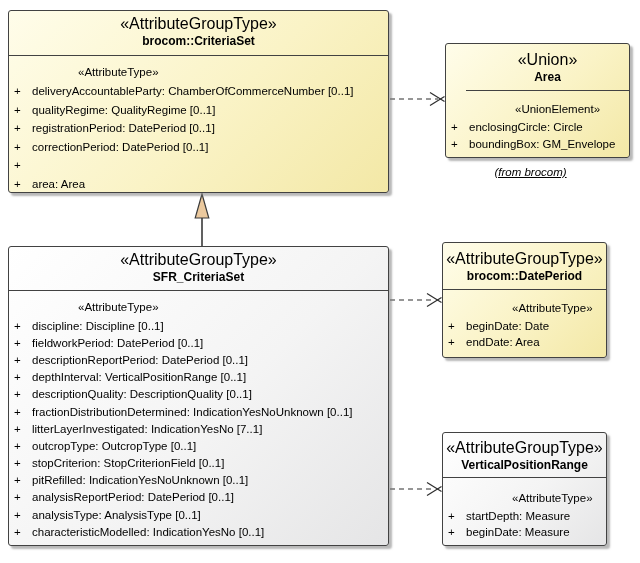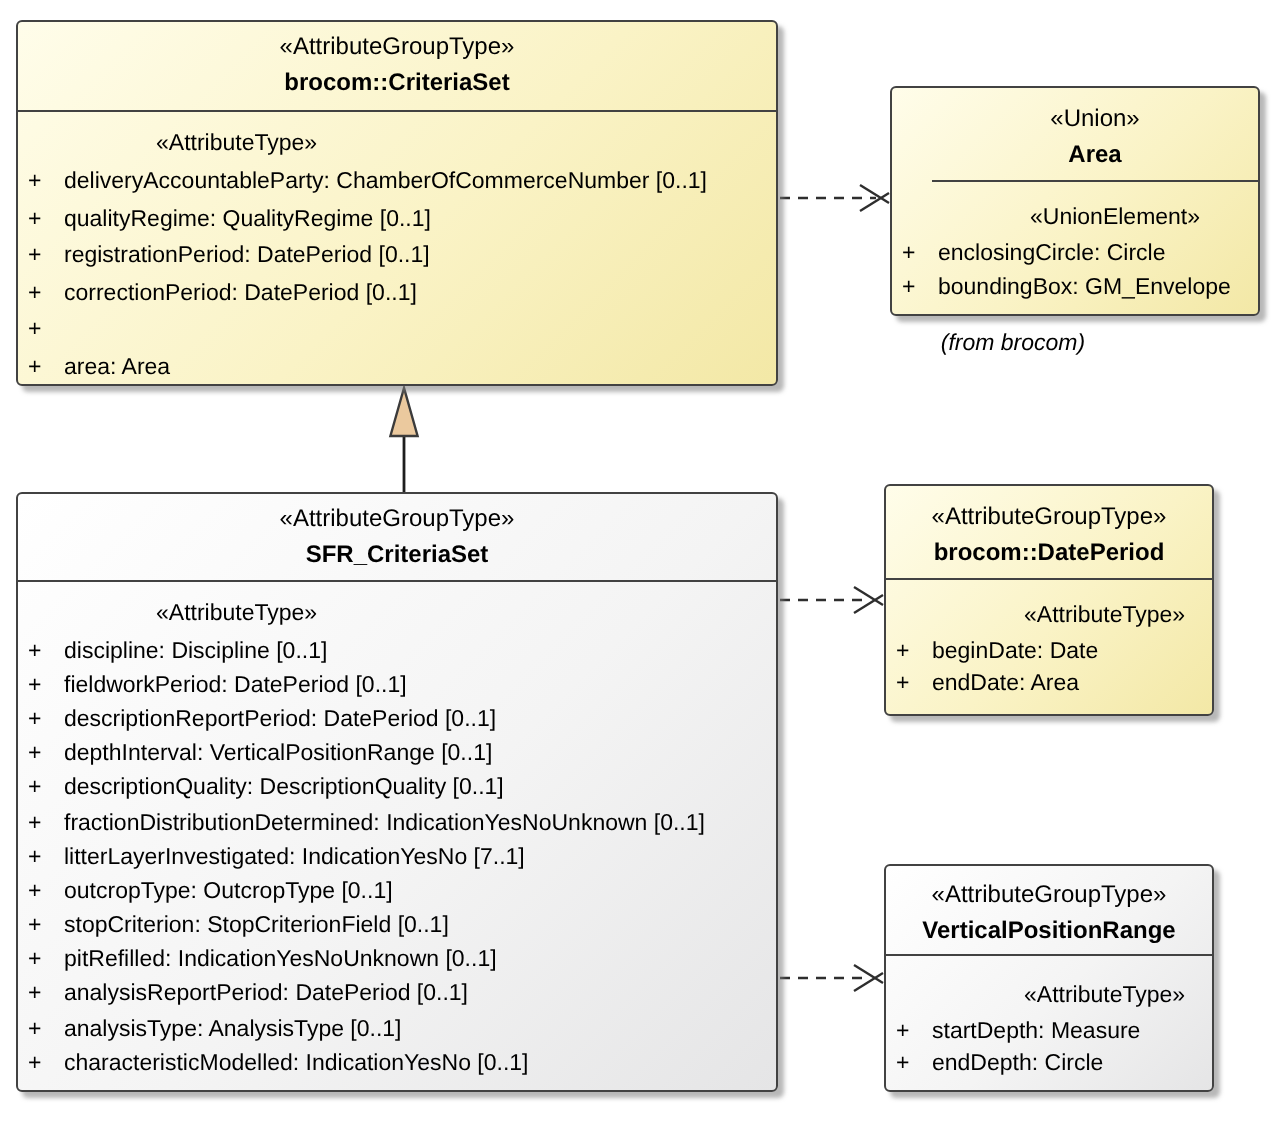--- a/index.html
+++ b/index.html
@@ -8,21 +8,21 @@
     font-family:"Liberation Sans",sans-serif;color:#000;overflow:hidden;
   }
   .connector-layer{position:absolute;left:0;top:0;width:640px;height:563px;z-index:1;}
   .uml-box{
     position:absolute;z-index:2;border:1px solid #424242;border-radius:3px;
     box-shadow:3px 3px 2px rgba(125,125,125,0.55);box-sizing:content-box;
   }
   .fill-yellow{background:linear-gradient(135deg,#FFFDEA 0%,#FAF3C6 55%,#F3E8A6 100%);}
   .fill-gray{background:linear-gradient(135deg,#FFFFFF 0%,#F4F4F4 55%,#E5E5E6 100%);}
   .box-title{border-bottom:1px solid #424242;text-align:center;box-sizing:border-box;}
-  .stereo-line{font-size:12px;line-height:17px;}
+  .stereo-line{font-size:16px;line-height:17px;}
   .name-line{font-size:12px;font-weight:bold;line-height:18px;}
   .attr-compartment{box-sizing:border-box;}
   .attr-stereotype{padding-left:21px;font-size:11.5px;height:20px;display:flex;align-items:center;margin-left:48px;}
   .attr-row{display:flex;align-items:center;font-size:11.5px;white-space:nowrap;}
   .attr-vis{width:23px;padding-left:5px;box-sizing:border-box;flex:none;}
   .rows-criteria .attr-row{height:18.5px;}
   .rows-sfr .attr-row{height:17.2px;}
   .rows-area .attr-row{height:16.5px;}
   .rows-small .attr-row{height:16px;}
   .pad-t4{padding-top:4px;} .pad-t6{padding-top:6px;} .pad-t7{padding-top:7px;}
@@ -105,21 +105,21 @@
       <div class="attr-row">
         <span class="attr-vis">+</span>
         <span>enclosingCircle: Circle</span>
       </div>
       <div class="attr-row">
         <span class="attr-vis">+</span>
         <span>boundingBox: GM_Envelope</span>
       </div>
     </div>
   </div>
-  <div class="note-from" style="left:414px;top:166px;width:185px;">(from brocom)</div>
+  <div class="note-from" style="left:438px;top:166px;width:185px;text-decoration:underline;">(from brocom)</div>
 
   <div class="uml-box fill-gray" style="left:8px;top:246px;width:379px;height:298px;">
     <div class="box-title pad-t4" style="height:44px;">
       <div class="stereo-line">«AttributeGroupType»</div>
       <div class="name-line">SFR_CriteriaSet</div>
     </div>
     <div class="attr-compartment rows-sfr pad-t6">
       <div class="attr-stereotype">«AttributeType»</div>
       <div class="attr-row">
         <span class="attr-vis">+</span>
@@ -200,18 +200,18 @@
       <div class="name-line">VerticalPositionRange</div>
     </div>
     <div class="attr-compartment rows-small pad-t10">
       <div class="attr-stereotype">«AttributeType»</div>
       <div class="attr-row">
         <span class="attr-vis">+</span>
         <span>startDepth: Measure</span>
       </div>
       <div class="attr-row">
         <span class="attr-vis">+</span>
-        <span>endDepth: Circle</span>
+        <span>beginDate: Measure</span>
       </div>
     </div>
   </div>
 
 </div>
 
 </body></html>

